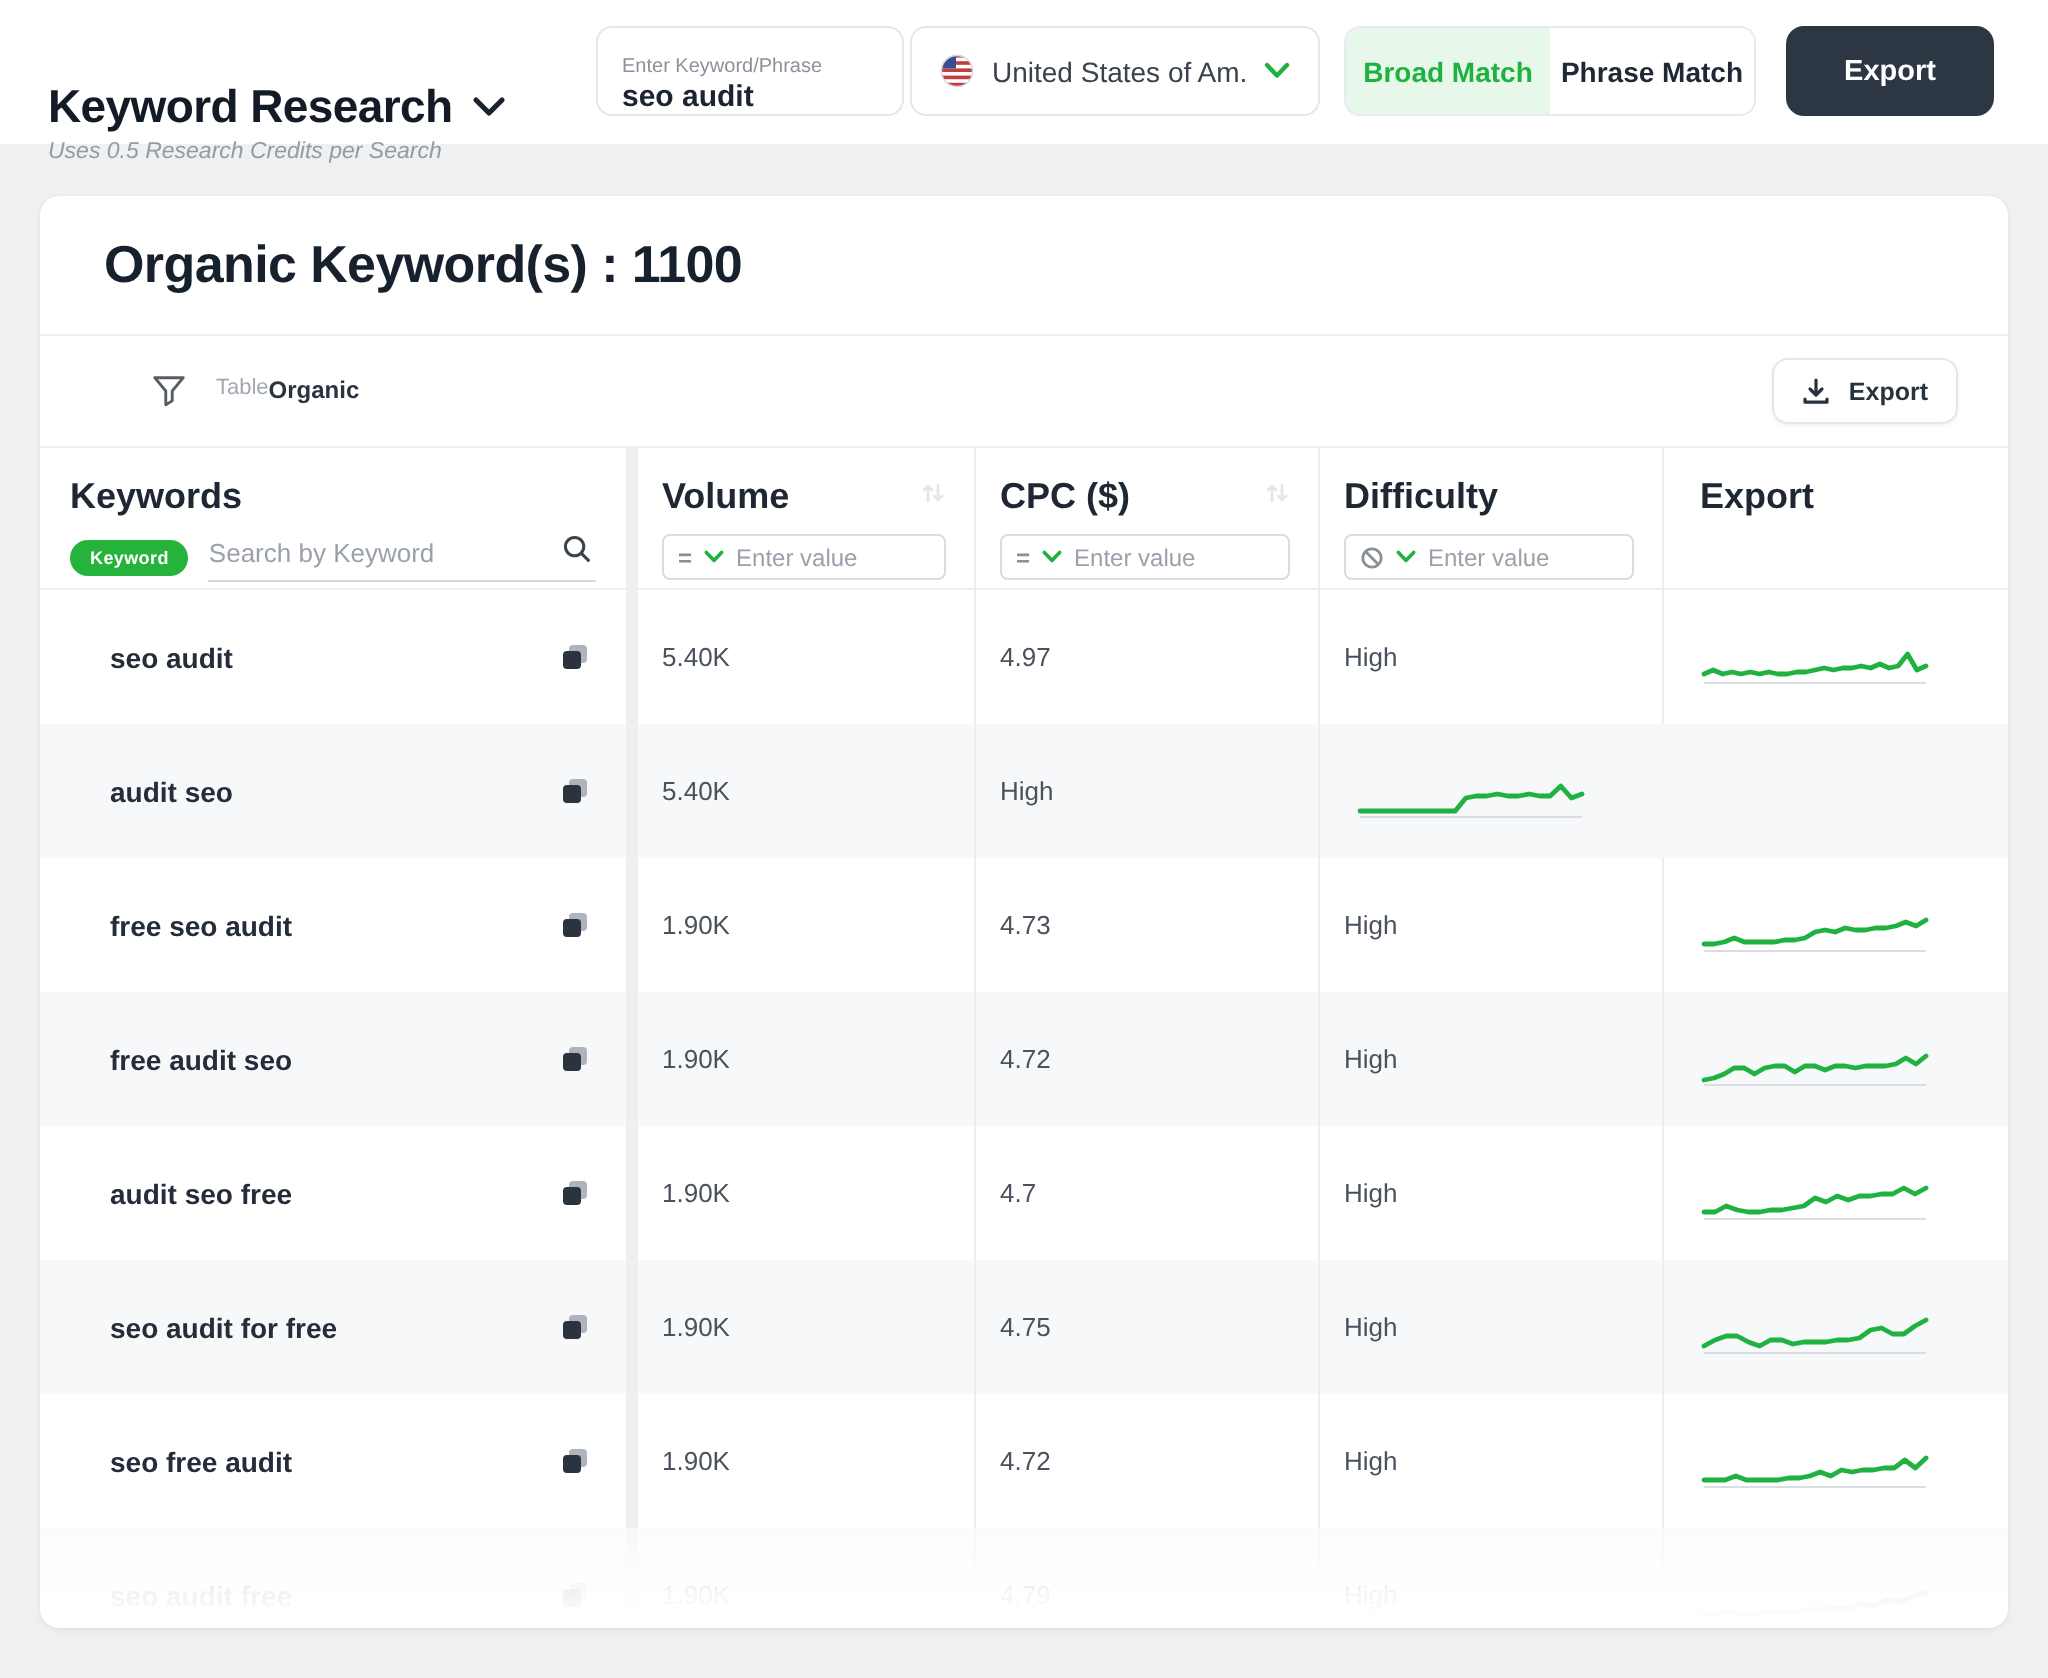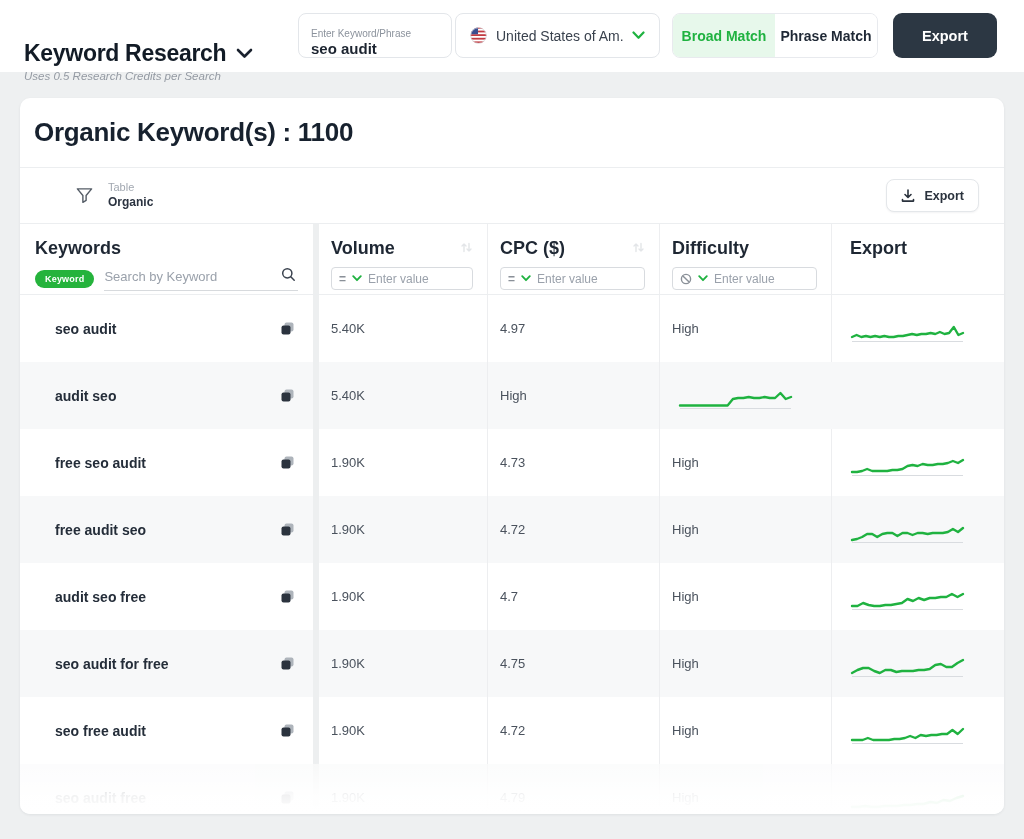--- a/index.html
+++ b/index.html
@@ -29,27 +29,27 @@
   .toggle-seg { flex:1; display:flex; align-items:center; justify-content:center;
     font-size:14px; font-weight:700; cursor:pointer; }
   .toggle-phrase { color:#1f2835; background:#fff; }
   .toggle-broad { background:#e7f8eb; }
   .search-btn { position:absolute; left:893px; top:13px; width:104px; height:45px;
     background:#2c3743; color:#fff; font-weight:700; font-size:14.5px;
     border:none; border-radius:9px; display:flex; align-items:center; justify-content:center; cursor:pointer; }
   
   .card { position:absolute; left:20px; top:98px; width:984px; height:716px;
     background:#fff; border-radius:10px; box-shadow:0 1px 3px rgba(16,24,40,.07); overflow:hidden; }
-  .card-title-wrap { height:70px; display:flex; align-items:center; padding:0 14px;
+  .card-title-wrap { height:70px; display:flex; align-items:center; padding:0 32px;
     border-bottom:1px solid #eceef0; }
   .card-title { font-size:26px; font-weight:700; letter-spacing:-0.3px; color:#17212e; }
   .filterbar { height:56px; display:flex; align-items:center; justify-content:space-between;
     padding:0 25px 0 55px; border-bottom:1px solid #eceef0; }
   .tablefilter { display:flex; align-items:center; gap:14px; cursor:pointer; }
-  .tf-lines { display:flex; flex-direction:column; line-height:1.25; }
+  .tf-lines { display:flex; flex-direction:row; line-height:1.25; }
   .tf-top { font-size:11px; color:#a2a8b1; }
   .tf-bottom { font-size:12px; font-weight:700; color:#2b3340; }
   .export-btn { display:flex; align-items:center; gap:9px; height:33px; padding:0 14px;
     background:#fff; border:1px solid #e4e7ea; border-radius:8px;
     font-size:12.5px; font-weight:700; color:#2a323d; cursor:pointer;
     box-shadow:0 1px 2px rgba(16,24,40,.05); }
   
   .tgrid { display:grid; grid-template-columns:293px 6px 168px 172px 172px 1fr; }
   .sep-band { background:#edeff0; }
   .thead { height:71px; border-bottom:1px solid #eceef0; }

